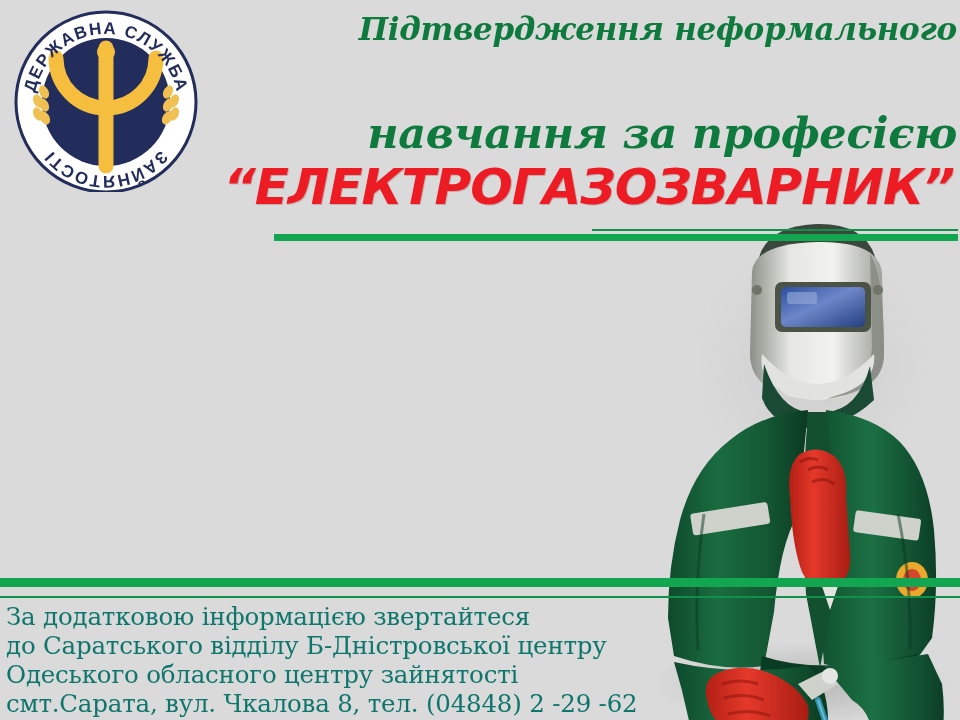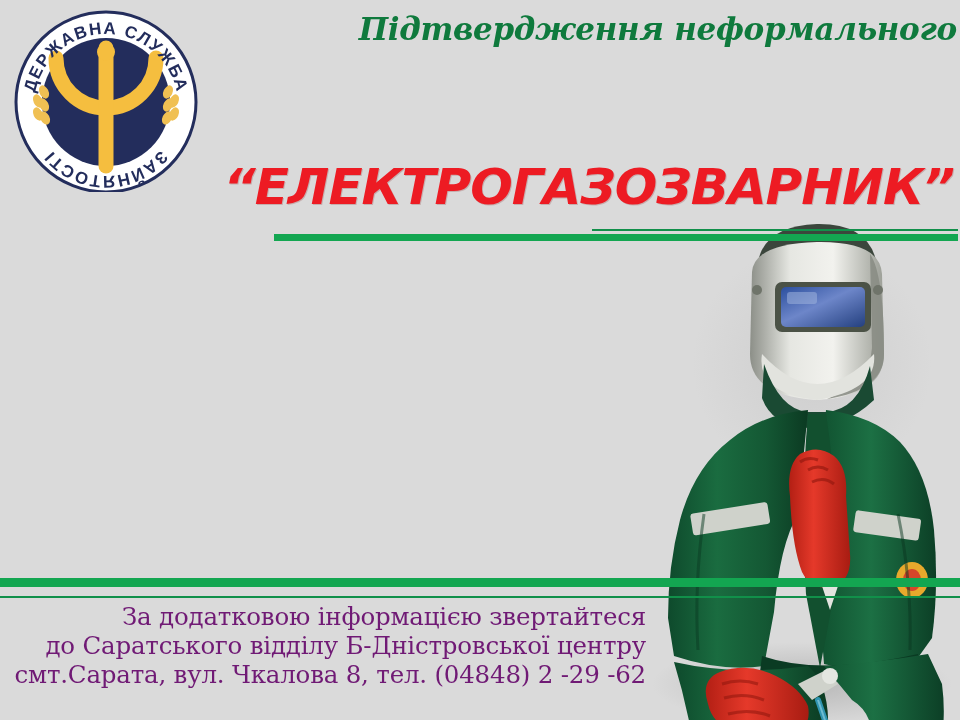--- a/index.html
+++ b/index.html
@@ -103,27 +103,26 @@
     height: 2px;
     background: #11904a;
   }
 
   
   #footer-contact {
     position: absolute;
     left: 6px;
     top: 602px;
     width: 640px;
-    color: #701a75;
+    color: #0f766e;
     font-family: "DejaVu Serif", "Liberation Serif", serif;
     font-size: 24.5px;
     line-height: 29px;
     letter-spacing: -0.2px;
     white-space: nowrap;
-    text-align: right;
   }
   #footer-contact .cline { display: block; }
 
   
   #welder-photo {
     position: absolute;
     left: 612px;
     top: 214px;
     width: 348px;
     height: 506px;
@@ -301,26 +300,28 @@
         <path d="M204 640 Q236 648 268 646 Q300 644 308 664 Q312 690 286 696
                  L214 700 Q196 692 198 670 Z" fill="#0b2e1c"></path>
         <path d="M212 676 Q252 670 298 672" stroke="#1d4a33" stroke-width="4" fill="none" opacity="0.7"></path>
       </g>
 
       <path d="M36 690 Q76 676 102 690 Q126 702 150 700" stroke="#4b4b47" stroke-width="5" fill="none" stroke-linecap="round"></path>
     </svg>
   </div>
 
   <div class="head-line" id="headline-1">Підтвердження неформального</div>
+  <div class="head-line" id="headline-2">навчання за професією</div>
   <div id="title-profession">“ЕЛЕКТРОГАЗОЗВАРНИК”</div>
 
   <div class="rule" id="rule-top-thin"></div>
   <div class="rule" id="rule-top-thick"></div>
   <div class="rule" id="rule-bottom-thick"></div>
   <div class="rule" id="rule-bottom-thin"></div>
 
   <div id="footer-contact">
     <span class="cline">За додатковою інформацією звертайтеся</span>
     <span class="cline">до  Саратського відділу Б-Дністровської центру</span>
+    <span class="cline">Одеського обласного центру зайнятості</span>
     <span class="cline">смт.Сарата, вул. Чкалова 8, тел. (04848) 2 -29 -62</span>
   </div>
 
 </div>
 
 </body></html>

